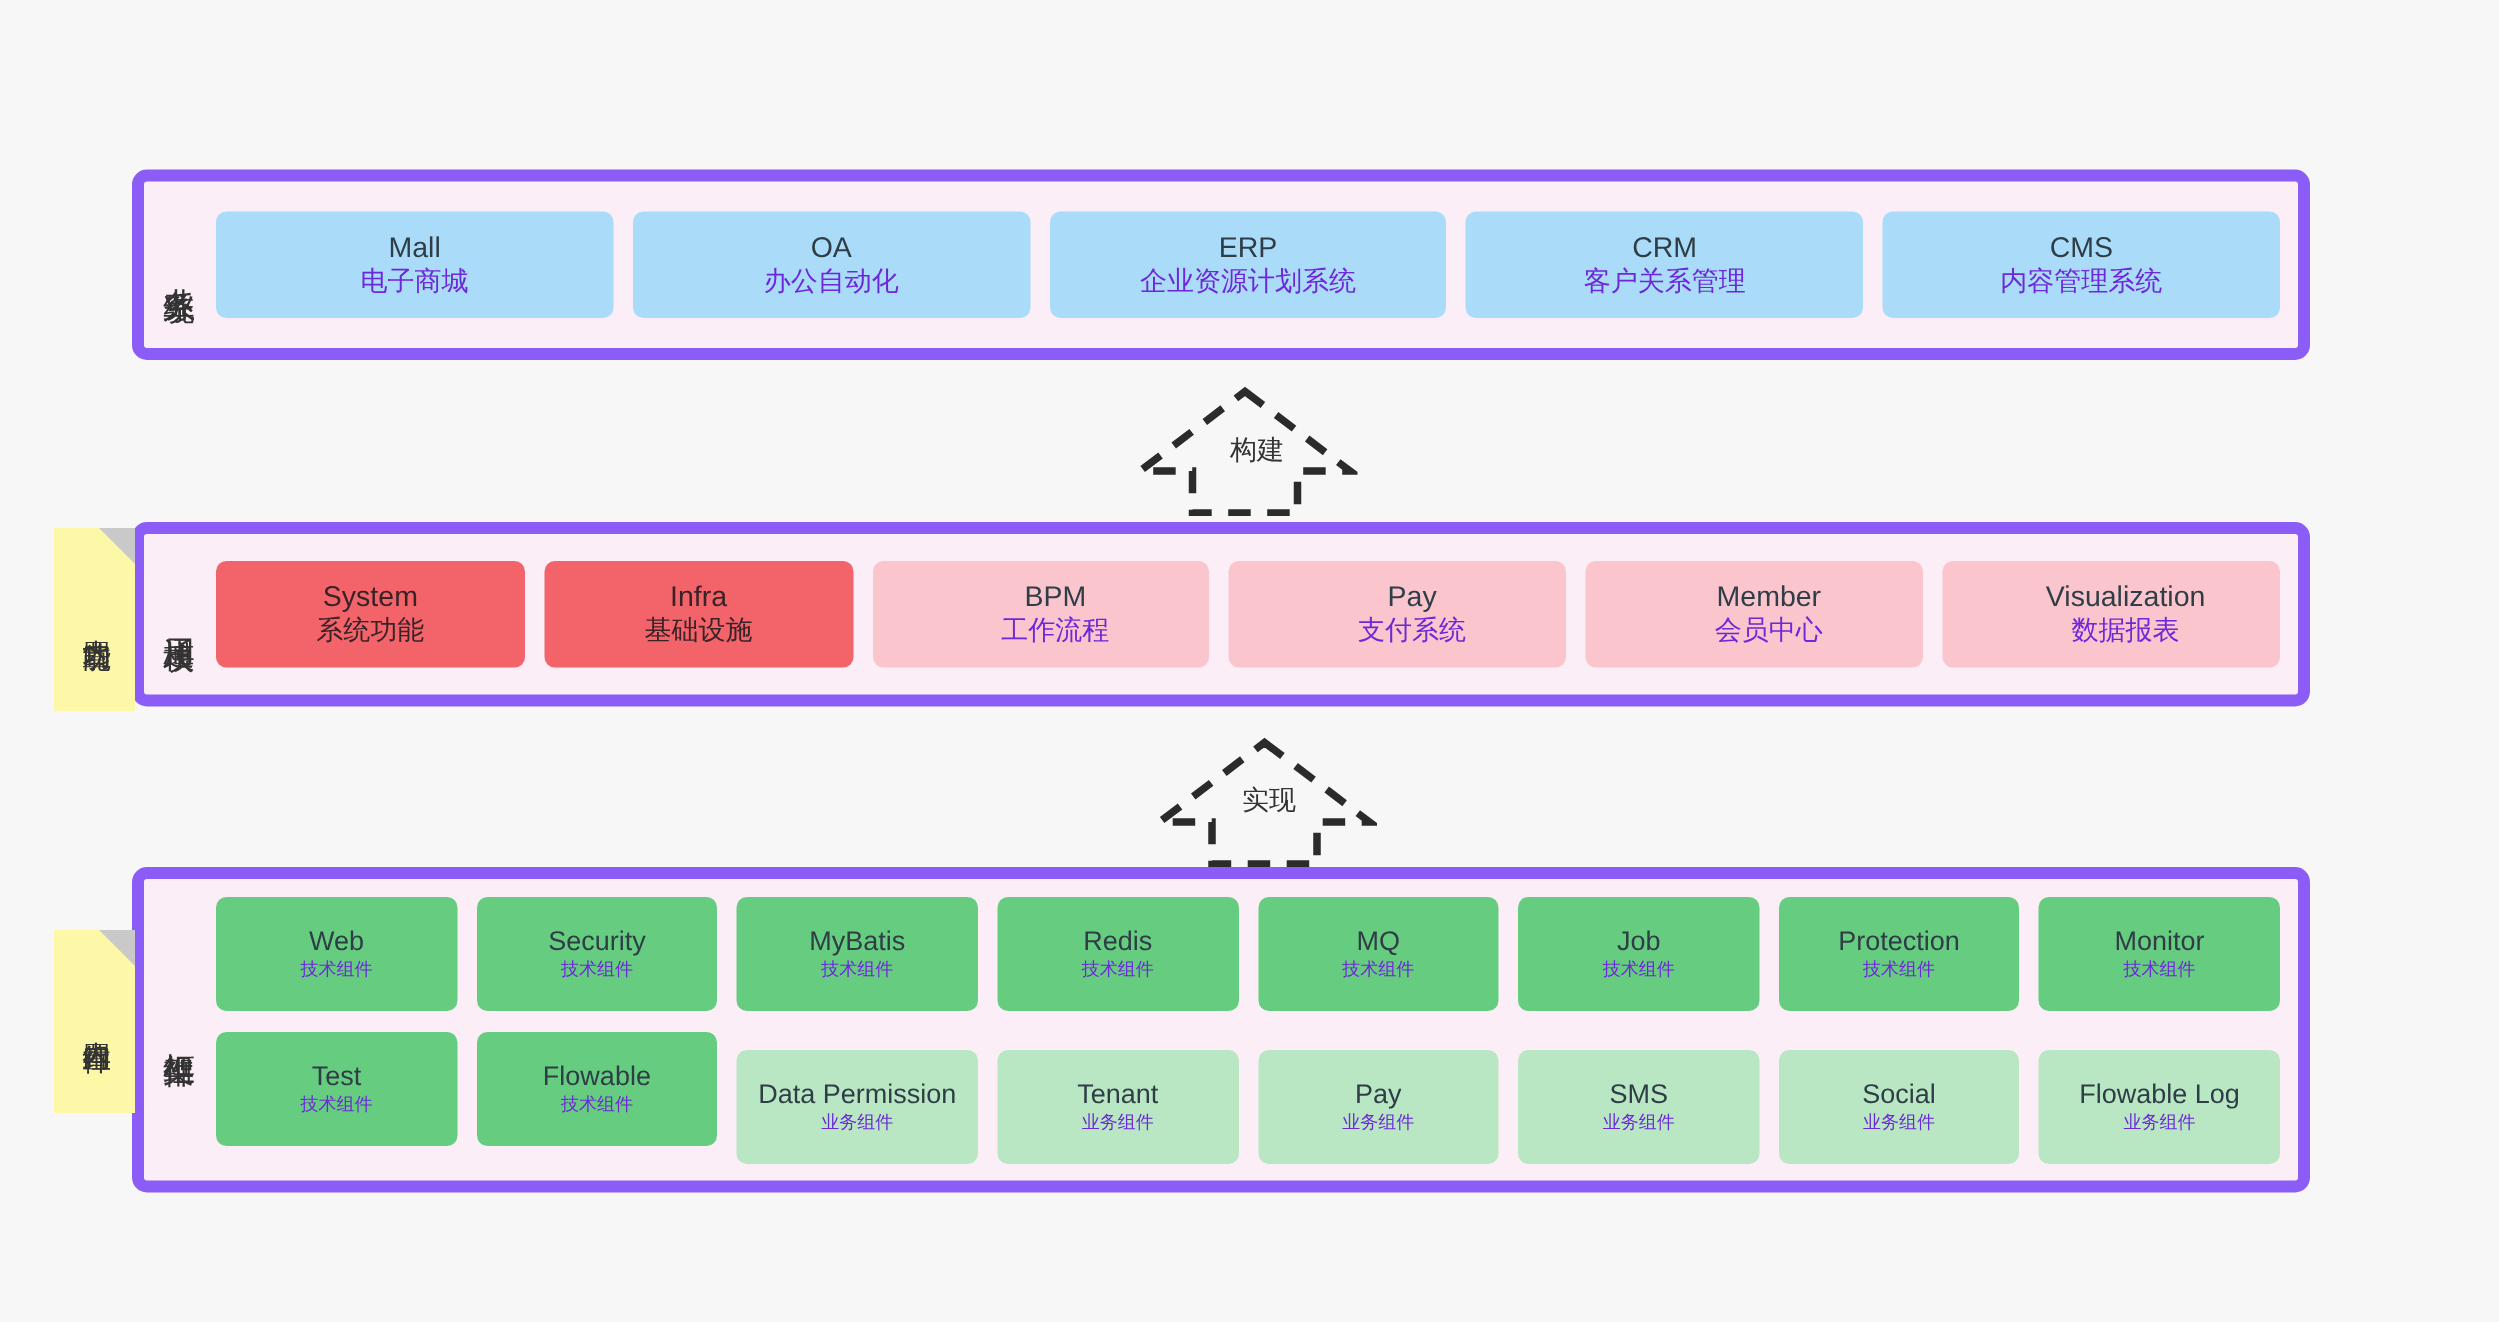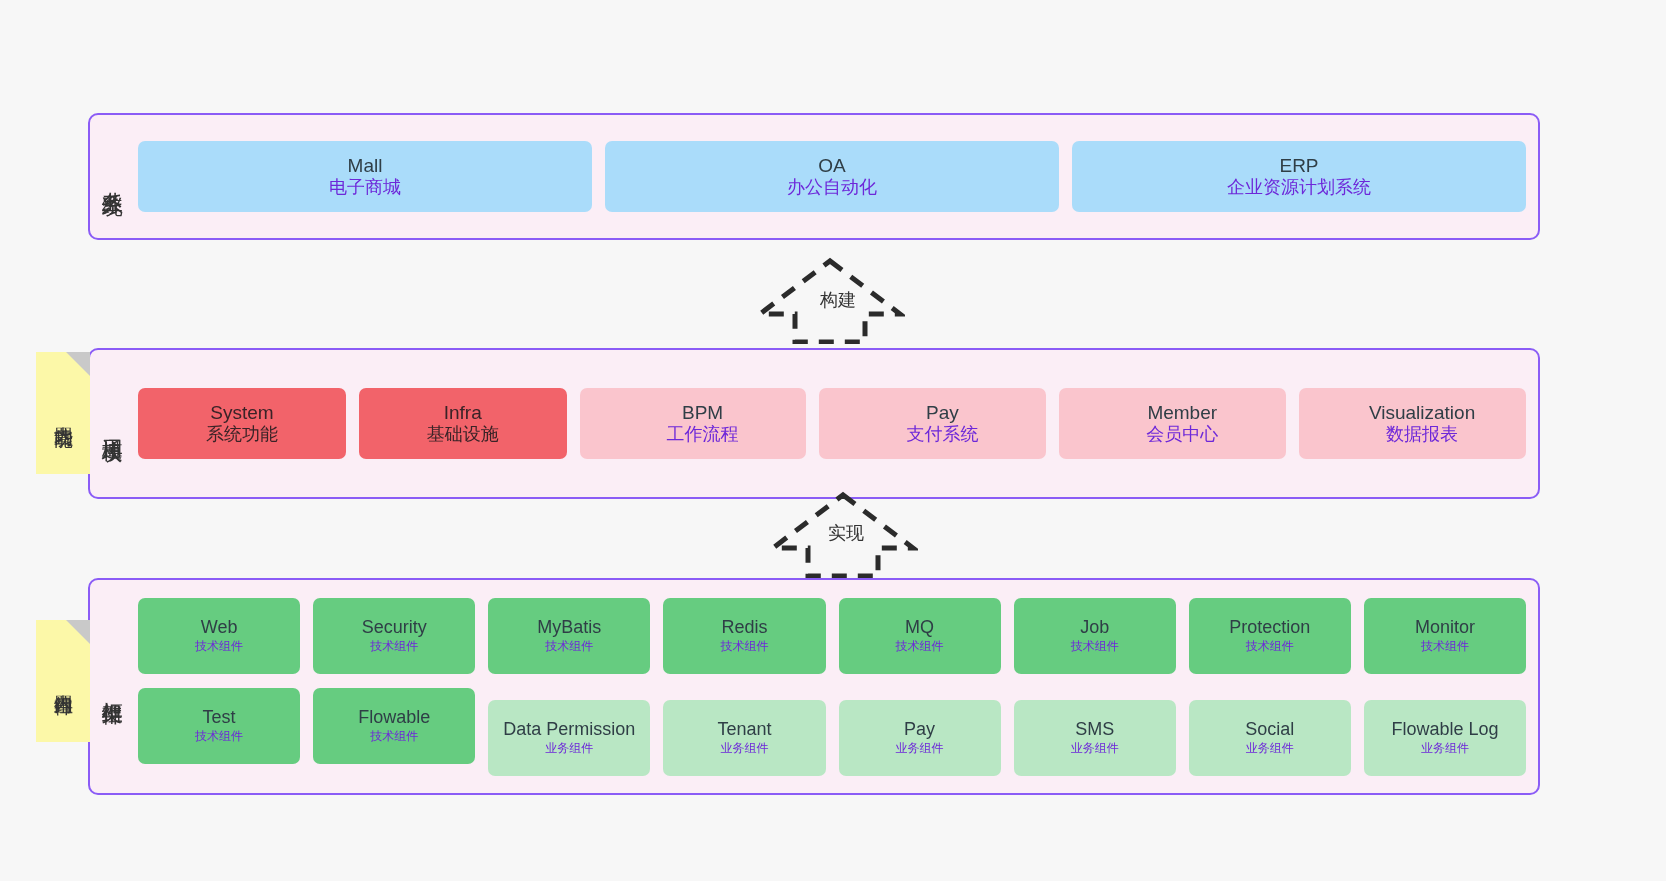--- a/index.html
+++ b/index.html
@@ -19,21 +19,21 @@
     position: absolute;
     left: 0; top: 0;
     width: 1666px;
     height: 881px;
   }
 
   
   .layer {
     position: absolute;
     background: #fbeef6;
-    border: 2px solid #8b5cf6;
+    border: 8px solid #8b5cf6;
     border-radius: 10px;
     box-sizing: border-box;
     display: flex;
     flex-direction: row;
     align-items: stretch;
   }
   .layer-title {
     width: 44px;
     flex: 0 0 44px;
     display: flex;
@@ -86,21 +86,21 @@
   .node.red .t-main,
   .node.red .t-sub  { color: #3a2327; }
   .node.pink        { background: #fac5cd; padding-left: 23px; }
   .node.green       { background: #66cc80; justify-content: center; }
   .node.green-light { background: #b9e7c4; margin-top: 12px; }
 
   
   #layer-business { left: 88px; top: 113px; width: 1452px; height: 127px; }
   #layer-business .node { height: 71px; }
 
-  #layer-common   { left: 88px; top: 348px; width: 1452px; height: 151px; }
+  #layer-common   { left: 88px; top: 348px; width: 1452px; height: 123px; }
   #layer-common .node { height: 71px; }
 
   #layer-framework { left: 88px; top: 578px; width: 1452px; height: 217px; }
   #layer-framework .node { height: 76px; }
   #layer-framework .node .t-main { font-size: 18px; }
   #layer-framework .node .t-sub  { font-size: 12px; }
 
   
   .sticky {
     position: absolute;
@@ -165,20 +165,28 @@
           <span class="t-sub">电子商城</span>
         </div>
         <div class="node blue">
           <span class="t-main">OA</span>
           <span class="t-sub">办公自动化</span>
         </div>
         <div class="node blue">
           <span class="t-main">ERP</span>
           <span class="t-sub">企业资源计划系统</span>
         </div>
+        <div class="node blue">
+          <span class="t-main">CRM</span>
+          <span class="t-sub">客户关系管理</span>
+        </div>
+        <div class="node blue">
+          <span class="t-main">CMS</span>
+          <span class="t-sub">内容管理系统</span>
+        </div>
       </div>
     </div>
   </div>
 
   <svg class="arrow" id="arrow-build" viewBox="0 0 150 88">
     <path d="M 75 5 L 145 58 L 110 58 L 110 86 L 40 86 L 40 58 L 5 58 Z" fill="none" stroke="#2b2b2b" stroke-width="5" stroke-dasharray="15,11" stroke-linecap="butt" stroke-linejoin="miter"></path>
   </svg>
   <div class="arrow-label" id="label-build">构建</div>
 
   <div class="sticky" id="sticky-common">

